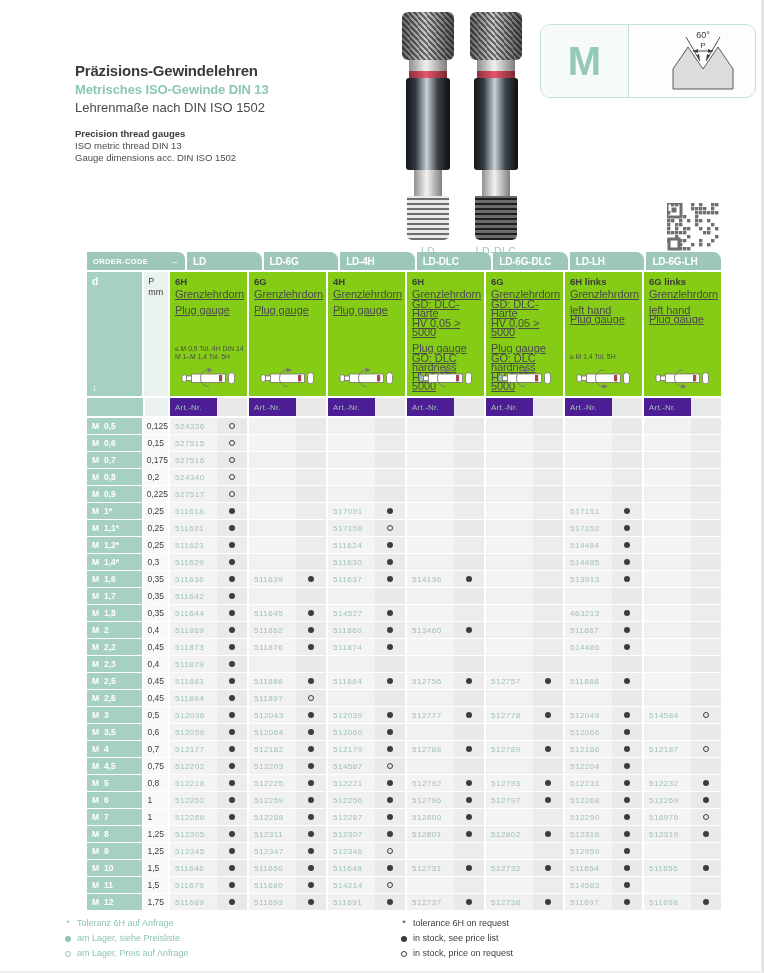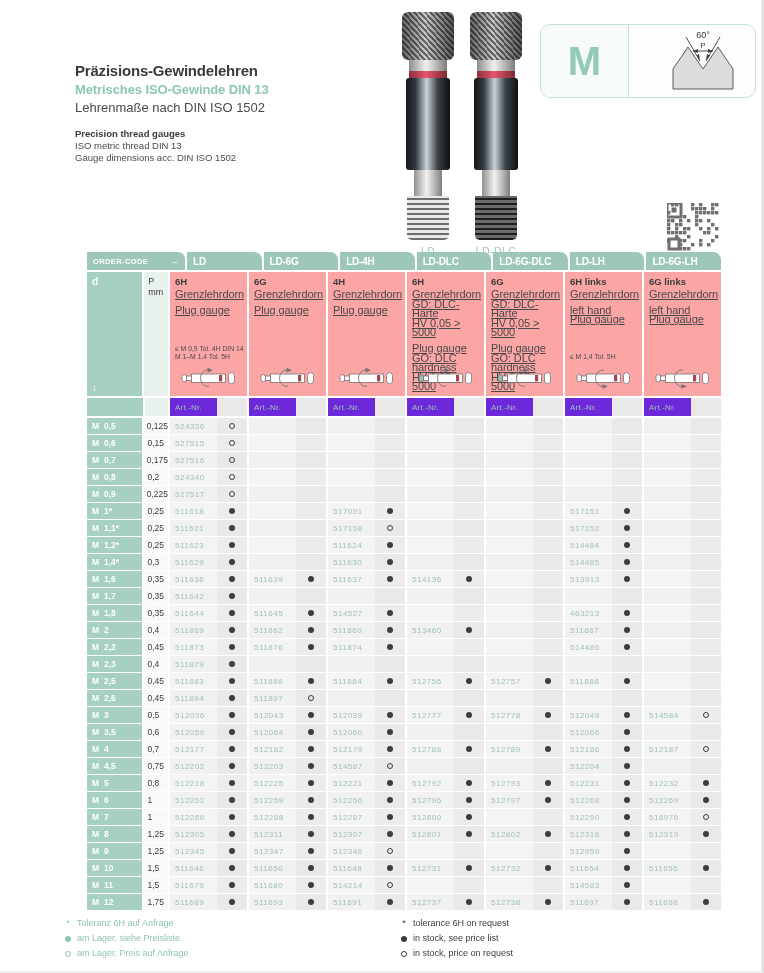--- a/index.html
+++ b/index.html
@@ -53,32 +53,32 @@
   .tab{width:77px;height:18px;background:#9cc7b9;color:#fff;font-size:10px;font-weight:700;
      letter-spacing:-0.2px;display:flex;align-items:center;padding-left:6px;margin-right:2px;
      border-top-right-radius:8px;}
   
   .desc-row{height:124px;margin-top:2px;margin-bottom:2px;}
   .dcell{width:70px;background:#a6d0c3;color:#fff;margin-right:2px;position:relative;}
   .dcell .d-lab{position:absolute;left:5px;top:4px;font-size:10px;font-weight:700;}
   .dcell .d-arr{position:absolute;left:5px;bottom:3px;font-size:10px;}
   .pcell-h{width:29px;background:#e9f2ed;color:#3c3c3c;margin-right:2px;padding:4px 0 0 4px;
      font-size:9px;line-height:11px;}
-  .ccell{width:77px;background:#fca5a5;margin-right:2px;position:relative;padding:4px 3px 0 5px;color:#4a4a4a;}
+  .ccell{width:77px;background:#84cc16;margin-right:2px;position:relative;padding:4px 3px 0 5px;color:#4a4a4a;}
   .ccell .tol{font-size:9.5px;font-weight:700;color:#3c3c3c;margin-bottom:3px;}
   .ccell .ln{font-size:11px;line-height:9.6px;letter-spacing:-0.1px;text-decoration:underline;}
   .ccell .grp{margin-bottom:6px;}
   .ccell .note{position:absolute;left:5px;bottom:34px;font-size:6.8px;line-height:8.6px;color:#4a4a4a;}
   .ccell .gicon{position:absolute;left:50%;transform:translateX(-50%);bottom:5px;}
   
   .art-row{height:18px;margin-bottom:2px;}
   .acell-d{width:70px;background:#a6d0c3;margin-right:2px;}
   .acell-p{width:29px;background:#e9f2ed;margin-right:2px;}
   .acell{width:77px;margin-right:2px;display:flex;}
-  .acell .nrp{width:47px;background:#6d28d9;color:#9fc3b6;font-size:8px;display:flex;align-items:center;
+  .acell .nrp{width:47px;background:#4c1d95;color:#9fc3b6;font-size:8px;display:flex;align-items:center;
      padding-left:5px;letter-spacing:0.2px;}
   .acell .dotp{width:30px;background:#e9e9e8;}
   
   .drow{height:16px;margin-bottom:1px;display:flex;}
   .rl{width:70px;background:#a6d0c3;color:#fff;font-size:8.5px;font-weight:700;margin-right:2px;
      display:flex;align-items:center;}
   .rl .m{width:14px;padding-left:5px;}
   .rl .sz{padding-left:3px;}
   .pv{width:29px;background:#f7faf8;color:#3c3c3c;font-size:8.5px;margin-right:2px;display:flex;
      align-items:center;padding-left:3px;}

